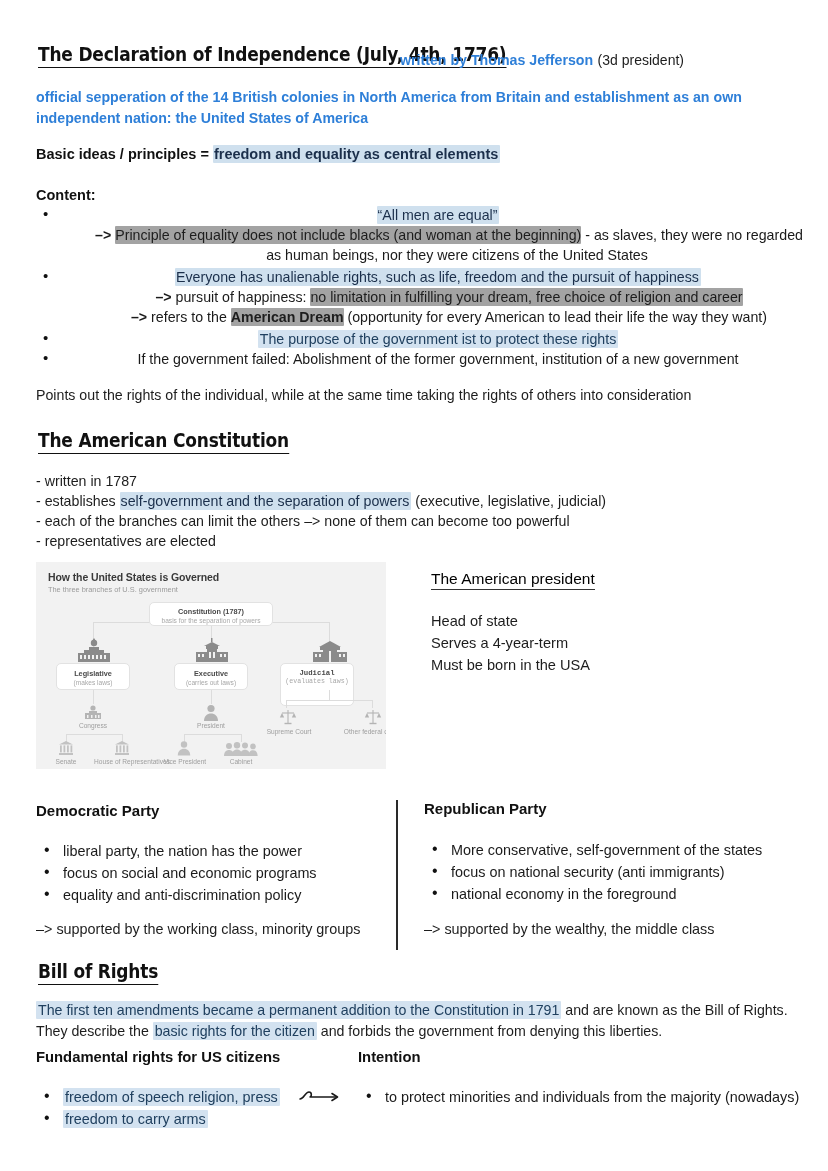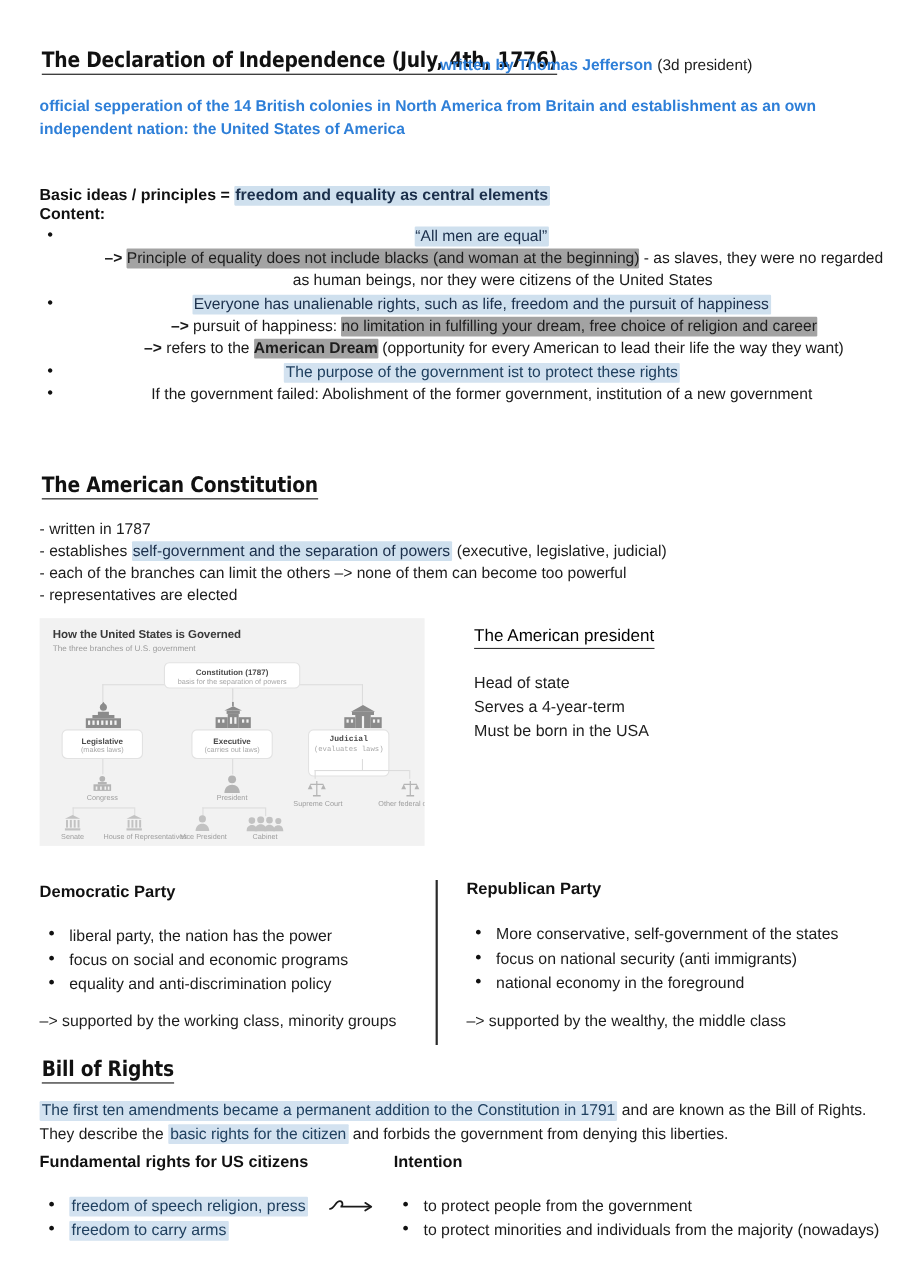--- a/index.html
+++ b/index.html
@@ -153,21 +153,21 @@
   </div>
   <div class="row" style="left:400px; top:50px;">
     <span style="font-size:14px;"><span class="blue-text" style="font-weight:600;">written by Thomas Jefferson</span></span>
   <span style="color: rgb(29, 29, 29); font-size: 14px;"> (3d president)</span></div>
 
   <div class="row" style="left:36px; top:87px; width:760px;">
     <div class="blue-text">official sepperation of the 14 British colonies in North America from Britain and establishment as an own</div>
     <div class="blue-text">independent nation: the United States of America</div>
   </div>
 
-  <div class="row" style="left:36px; top:145px;margin-top:24px;">
+  <div class="row" style="left:36px; top:145px;">
     <span class="bold-heading">Basic ideas / principles = </span><span class="bold-heading hl-blue">freedom and equality as central elements</span>
   </div>
 
   <div class="row" style="left:36px; top:186px;">
     <span class="bold-heading">Content:</span>
   </div>
 
   <div class="row" style="left:36px; top:205px; width:780px;text-align:center;">
     <div class="bullet-line">
       <span class="hl-blue">“All men are equal”</span>
@@ -193,20 +193,21 @@
     </div>
 
     <div class="bullet-line" style="margin-top:2px;">
       <span class="hl-blue-soft">The purpose of the government ist to protect these rights</span>
     </div>
     <div class="bullet-line">
       <span>If the government failed: Abolishment of the former government, institution of a new government</span>
     </div>
   </div>
 
+  <div class="row t" style="left:36px; top:385px; width:780px;">Points out the rights of the individual, while at the same time taking the rights of others into consideration</div>
 
   <div class="row" style="left:38px; top:430px;">
     <span class="hand-heading">The American Constitution</span>
   </div>
 
   <div class="row" style="left:36px; top:471px; width:780px;">
     <div class="t">
       <span>- </span><span>written in 1787</span>
     </div>
     <div class="t">
@@ -485,17 +486,16 @@
     <svg width="50" height="22" viewBox="0 0 50 22">
       <path d="M4 14 C8 14 9 7 13 7 C16 7 16 12 13.5 12 L40 12" fill="none" stroke="#1a1a1a" stroke-width="1.6" stroke-linecap="round"></path>
       <path d="M36 8.5 L41.5 12 L36 15.5" fill="none" stroke="#1a1a1a" stroke-width="1.6" stroke-linecap="round" stroke-linejoin="round"></path>
     </svg>
   </div>
 
   <div class="row" style="left:358px; top:1048px;">
     <span class="bold-heading" style="font-size:14.8px;">Intention</span>
   </div>
   <div class="row" style="left:358px; top:1086px; width:460px;">
-    <div class="col-bullet">to protect people from the government</div>
     <div class="col-bullet">to protect minorities and individuals from the majority (nowadays)</div>
   </div>
 
 </div>
 
 </body></html>

